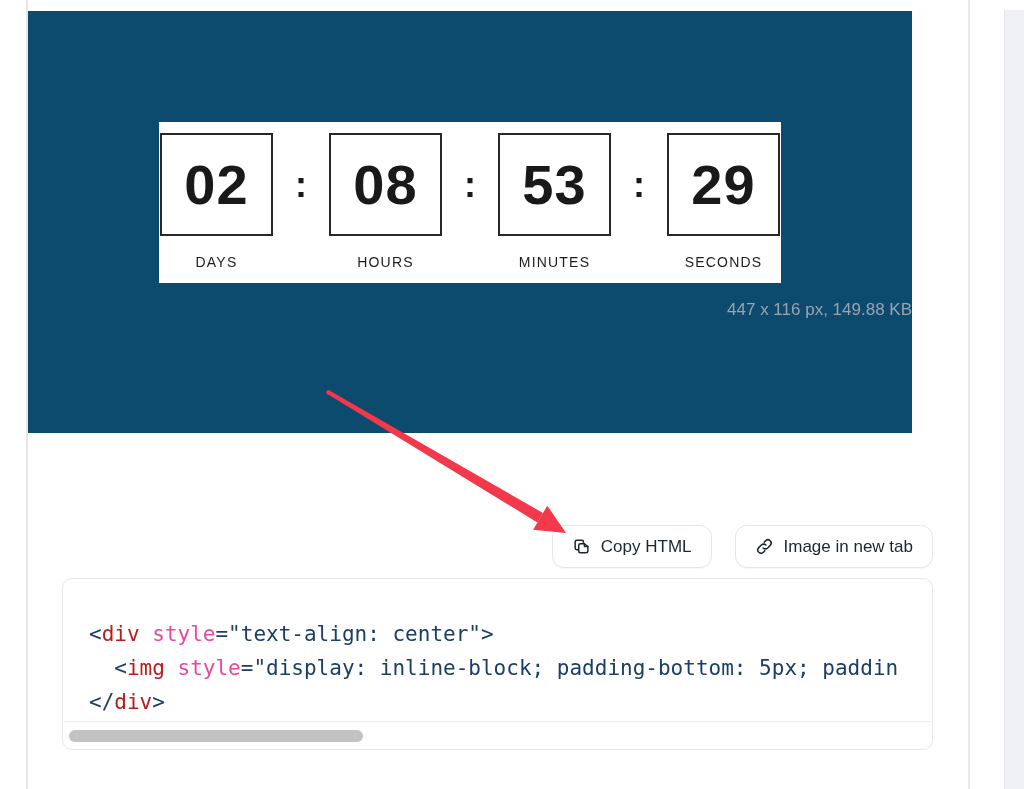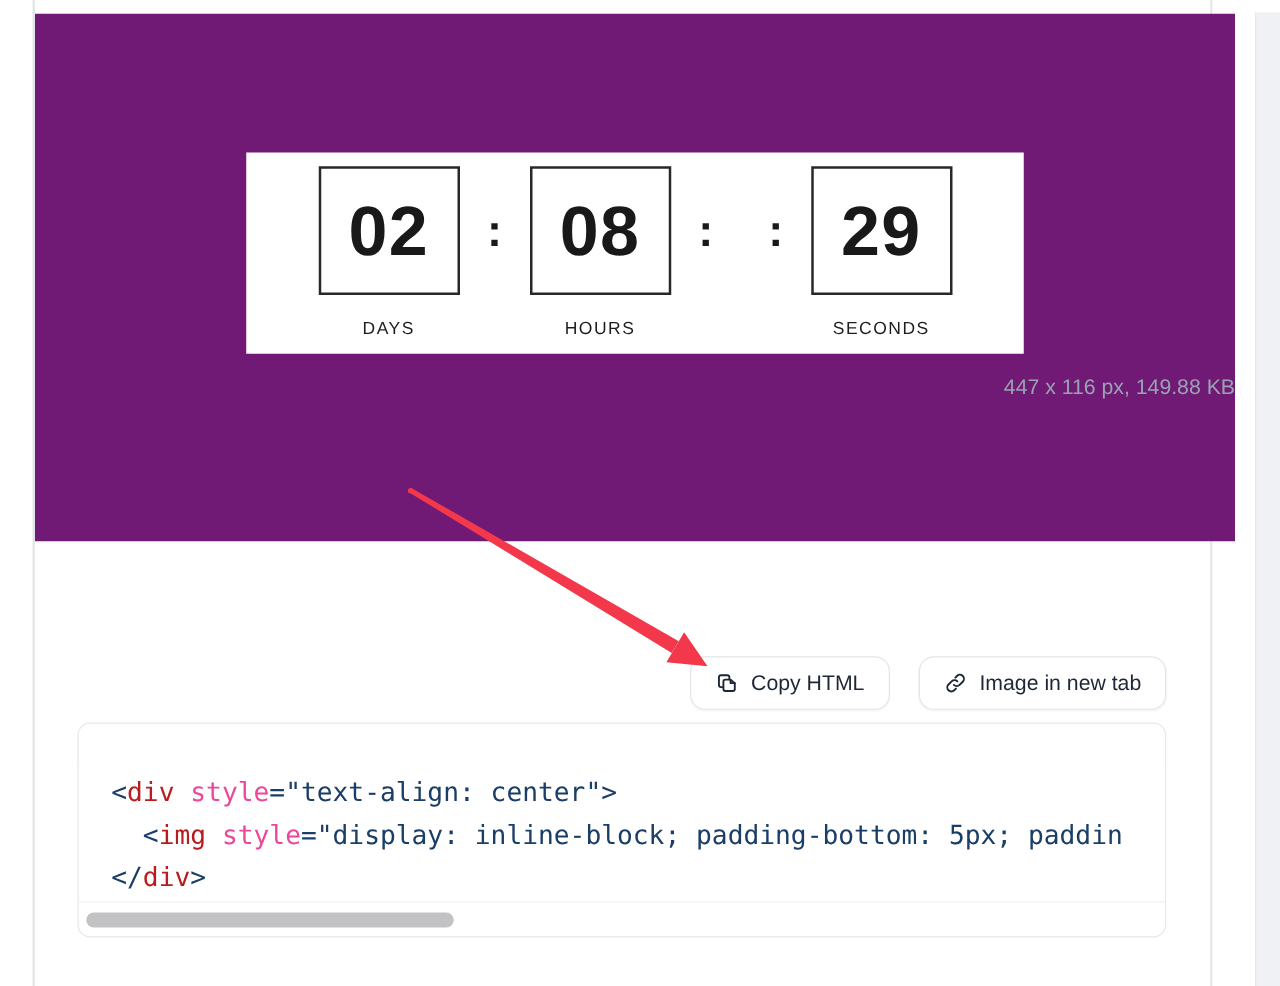--- a/index.html
+++ b/index.html
@@ -8,21 +8,21 @@
   .stage { position:relative; width:1024px; height:789px; background:#fff; }
 
   
   .left-divider  { position:absolute; left:26px; top:0; bottom:0; width:2px; background:#e4e6ea; }
   .right-divider { position:absolute; left:968px; top:0; bottom:0; width:2px; background:#e7e9ec; }
   .right-gutter  { position:absolute; left:1004px; right:0; top:10px; bottom:0; background:#f0f1f4; border-left:1px solid #e5e7ea; }
 
   .main { position:absolute; left:28px; top:0; width:940px; height:789px; }
 
   
-  .preview-panel { position:absolute; left:0; top:11px; width:960px; height:422px; background:#701a75; }
+  .preview-panel { position:absolute; left:0; top:11px; width:884px; height:422px; background:#0c4a6e; }
   .image-card { width:622px; height:161px; margin:111px auto 0; background:#ffffff; padding-top:11px; }
   .countdown-row { display:flex; justify-content:center; align-items:flex-start; }
   .cd-unit { width:113px; display:flex; flex-direction:column; align-items:center; }
   .cd-box { width:113px; height:103px; border:2px solid #282828; background:#fff;
             display:flex; align-items:center; justify-content:center; }
   .cd-value { font-size:56px; font-weight:700; color:#191919; letter-spacing:1px; }
   .cd-label { margin-top:18px; font-size:14px; font-weight:400; color:#1d1d1d; letter-spacing:1.2px; }
   .cd-sep { width:56px; height:103px; display:flex; align-items:center; justify-content:center;
             font-size:36px; font-weight:700; color:#191919; }
   .image-meta { text-align:right; margin-top:17px; font-size:17px; color:#9aa3b2; }
@@ -80,20 +80,26 @@
 
           <div class="cd-unit">
             <div class="cd-box">
               <span class="cd-value">08</span>
             </div>
             <div class="cd-label">HOURS</div>
           </div>
 
           <div class="cd-sep">:</div>
 
+          <div class="cd-unit">
+            <div class="cd-box">
+              <span class="cd-value">53</span>
+            </div>
+            <div class="cd-label">MINUTES</div>
+          </div>
 
           <div class="cd-sep">:</div>
 
           <div class="cd-unit">
             <div class="cd-box">
               <span class="cd-value">29</span>
             </div>
             <div class="cd-label">SECONDS</div>
           </div>
 

